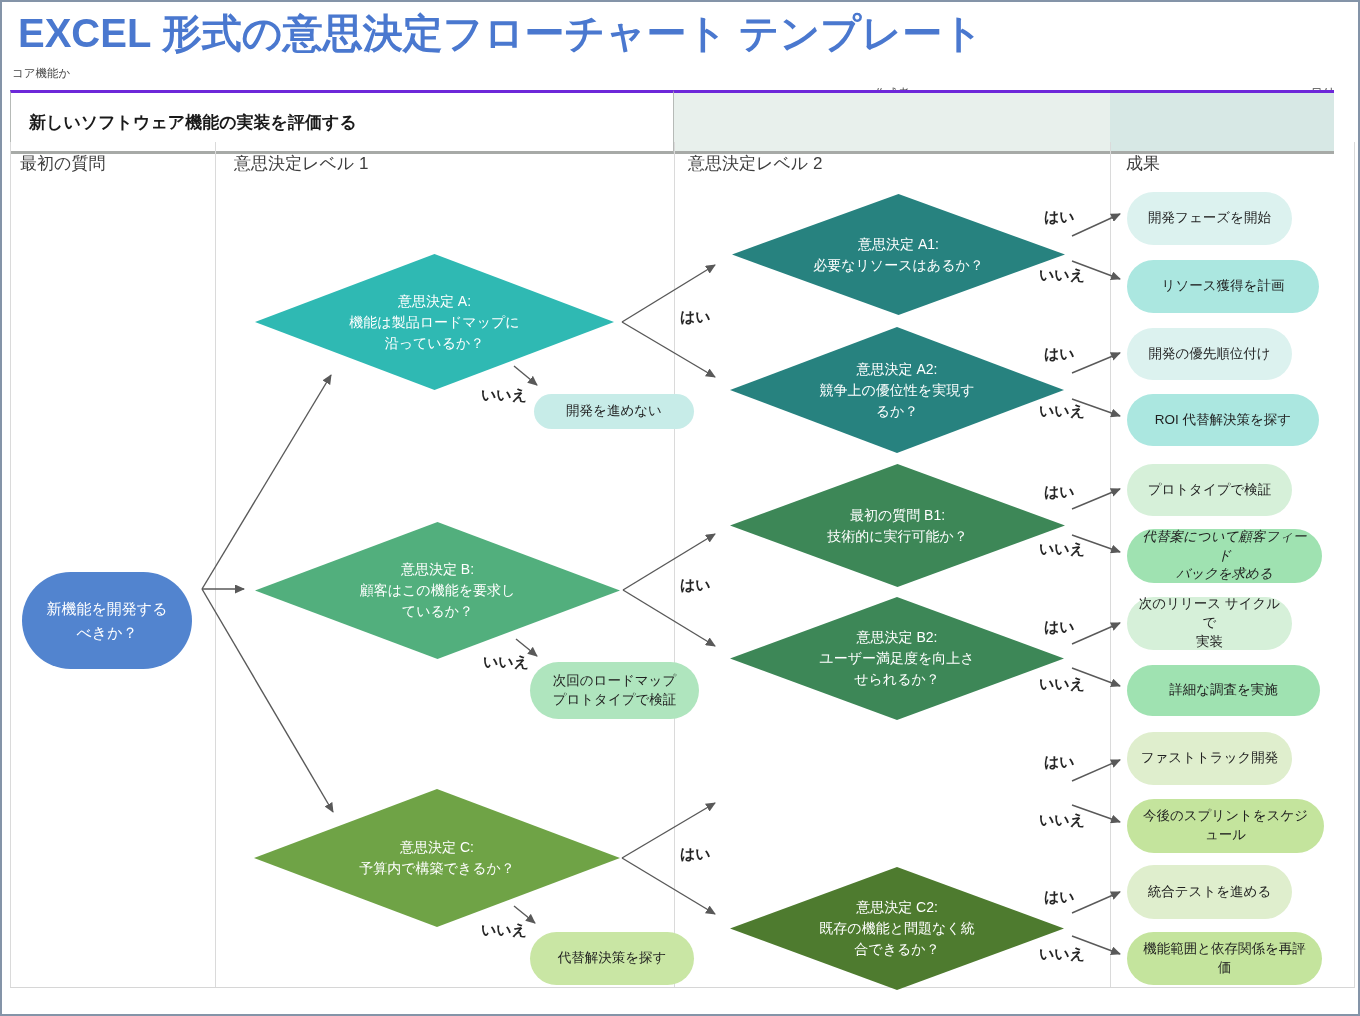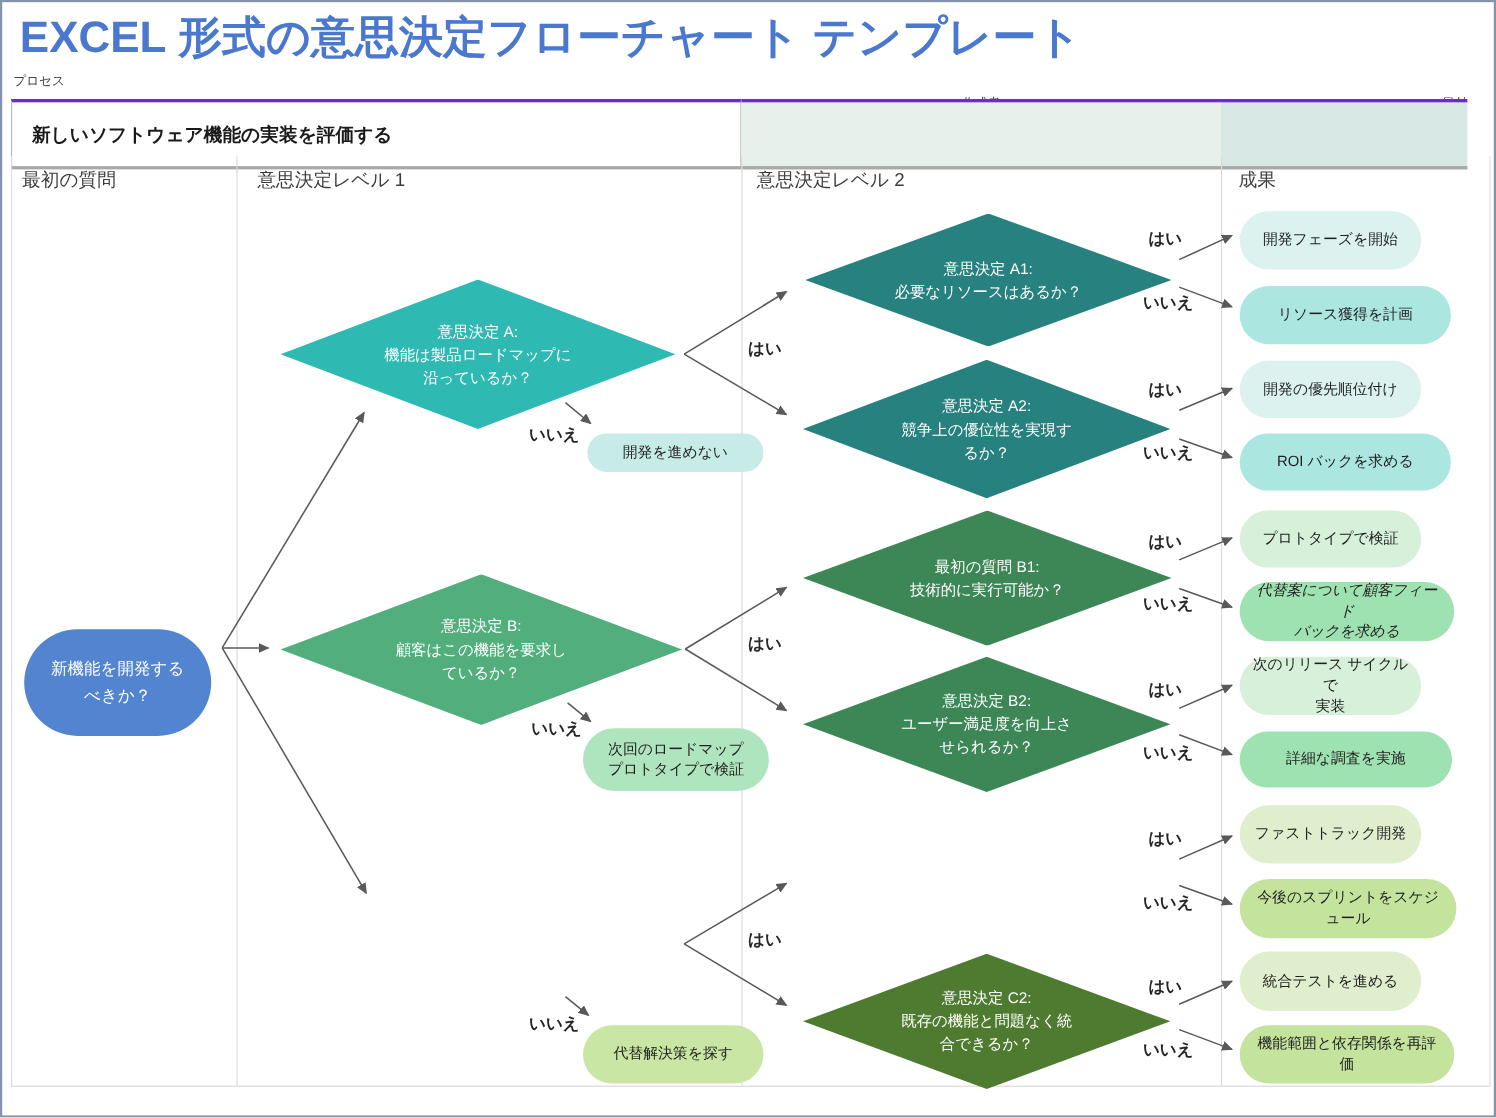--- a/index.html
+++ b/index.html
@@ -66,21 +66,21 @@
   .fill-author{background:var(--field_author,#E8F0EC);}
   .fill-date{background:var(--field_date,#D7E8E5);}
 </style>
 </head>
 <body>
 
 <div class="page">
 
   <div class="title">EXCEL 形式の意思決定フローチャート テンプレート</div>
 
-  <div class="field-label" style="left:10px;top:64px;">プロセス</div>
+  <div class="field-label" style="left:10px;top:64px;">コア機能か</div>
   <div class="field-label centered" style="left:672px;top:68px;width:436px;">作成者</div>
   <div class="field-label centered" style="left:1108px;top:68px;width:224px;text-align:right;">日付</div>
 
   <div class="field-box process" style="left:8px;top:88px;width:664px;">新しいソフトウェア機能の実装を評価する</div>
   <div class="field-box fill-author" style="left:672px;top:88px;width:436px;"></div>
   <div class="field-box fill-date" style="left:1108px;top:88px;width:224px;"></div>
 
   <div class="col-header" style="left:18px;top:150px;">最初の質問</div>
   <div class="col-header" style="left:232px;top:150px;">意思決定レベル 1</div>
   <div class="col-header" style="left:686px;top:150px;">意思決定レベル 2</div>
@@ -129,20 +129,22 @@
 
   <div class="node oval" style="left:20px;top:538px;width:170px;height:97px;margin-top:32px;">新機能を開発する
 べきか？</div>
 
   <div class="node diamond fill-teal" style="left:253px;top:252px;width:359px;height:136px;">意思決定 A:
 機能は製品ロードマップに
 沿っているか？</div>
   <div class="node diamond fill-green" style="left:253px;top:520px;width:365px;height:137px;">意思決定 B:
 顧客はこの機能を要求し
 ているか？</div>
+  <div class="node diamond fill-olive" style="left:252px;top:787px;width:366px;height:138px;">意思決定 C:
+予算内で構築できるか？</div>
 
   <div class="node diamond fill-teal-dark" style="left:730px;top:192px;width:333px;height:121px;">意思決定 A1:
 必要なリソースはあるか？</div>
   <div class="node diamond fill-teal-dark" style="left:728px;top:325px;width:334px;height:126px;">意思決定 A2:
 競争上の優位性を実現す
 るか？</div>
   <div class="node diamond fill-green-dark" style="left:728px;top:462px;width:335px;height:123px;">最初の質問 B1:
 技術的に実行可能か？</div>
   <div class="node diamond fill-green-dark" style="left:728px;top:595px;width:334px;height:123px;">意思決定 B2:
 ユーザー満足度を向上さ
@@ -152,21 +154,21 @@
 合できるか？</div>
 
   <div class="node capsule fill-cap-teal-no" style="left:532px;top:392px;width:160px;height:35px;">開発を進めない</div>
   <div class="node capsule fill-cap-green-no" style="left:528px;top:660px;width:169px;height:57px;">次回のロードマップ
 プロトタイプで検証</div>
   <div class="node capsule fill-cap-olive-no" style="left:528px;top:930px;width:164px;height:53px;">代替解決策を探す</div>
 
   <div class="node capsule fill-cap-teal-light" style="left:1125px;top:190px;width:165px;height:53px;">開発フェーズを開始</div>
   <div class="node capsule fill-cap-teal-mid" style="left:1125px;top:258px;width:192px;height:53px;">リソース獲得を計画</div>
   <div class="node capsule fill-cap-teal-light" style="left:1125px;top:326px;width:165px;height:52px;">開発の優先順位付け</div>
-  <div class="node capsule fill-cap-teal-mid" style="left:1125px;top:392px;width:192px;height:52px;">ROI バックを求める</div>
+  <div class="node capsule fill-cap-teal-mid" style="left:1125px;top:392px;width:192px;height:52px;">ROI 代替解決策を探す</div>
   <div class="node capsule fill-cap-green-light" style="left:1125px;top:462px;width:165px;height:52px;">プロトタイプで検証</div>
   <div class="node capsule fill-cap-green-mid" style="left:1125px;top:527px;width:195px;height:54px;font-style:italic;">代替案について顧客フィード
 バックを求める</div>
   <div class="node capsule fill-cap-green-light" style="left:1125px;top:595px;width:165px;height:53px;">次のリリース サイクルで
 実装</div>
   <div class="node capsule fill-cap-green-mid" style="left:1125px;top:663px;width:193px;height:51px;">詳細な調査を実施</div>
   <div class="node capsule fill-cap-olive-light" style="left:1125px;top:730px;width:165px;height:53px;">ファストトラック開発</div>
   <div class="node capsule fill-cap-olive-mid" style="left:1125px;top:797px;width:197px;height:54px;">今後のスプリントをスケジュール</div>
   <div class="node capsule fill-cap-olive-light" style="left:1125px;top:863px;width:165px;height:54px;">統合テストを進める</div>
   <div class="node capsule fill-cap-olive-mid" style="left:1125px;top:930px;width:195px;height:53px;">機能範囲と依存関係を再評価</div>

